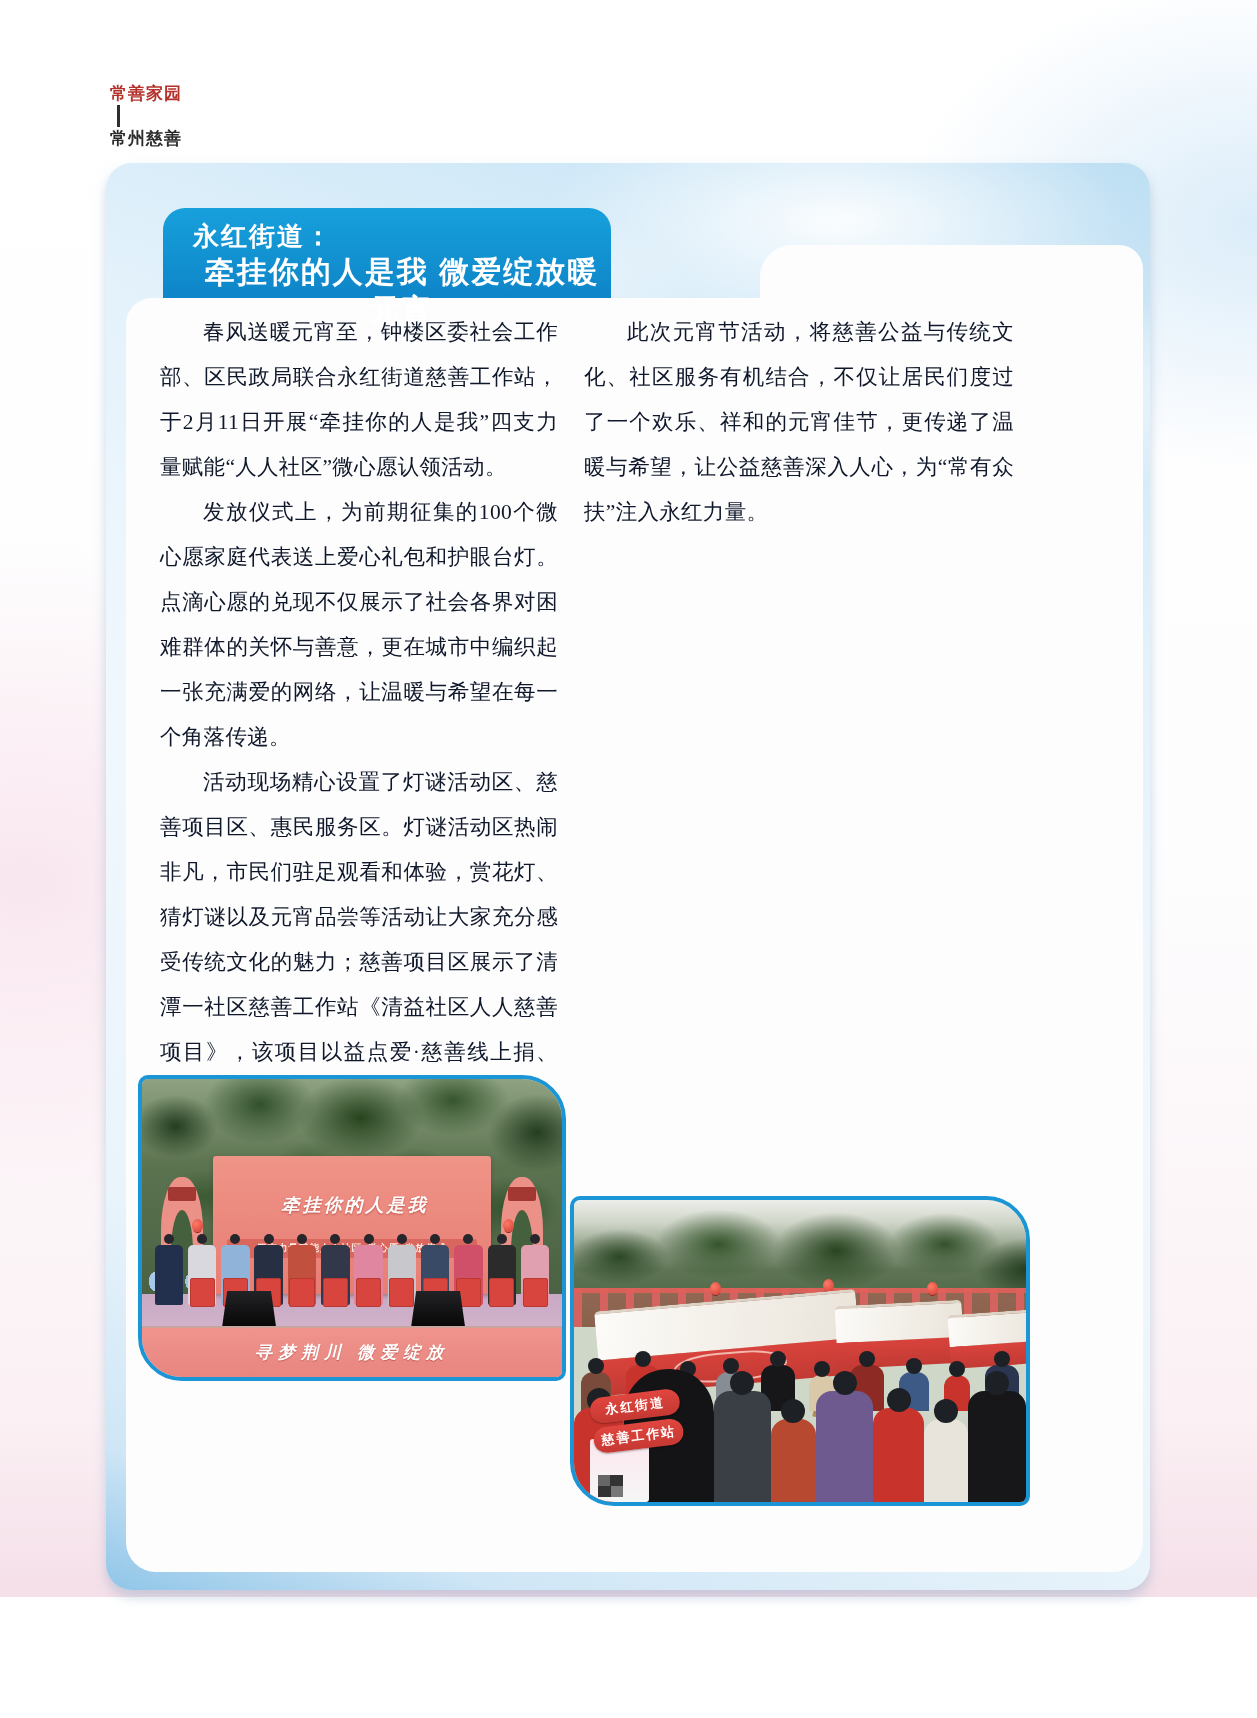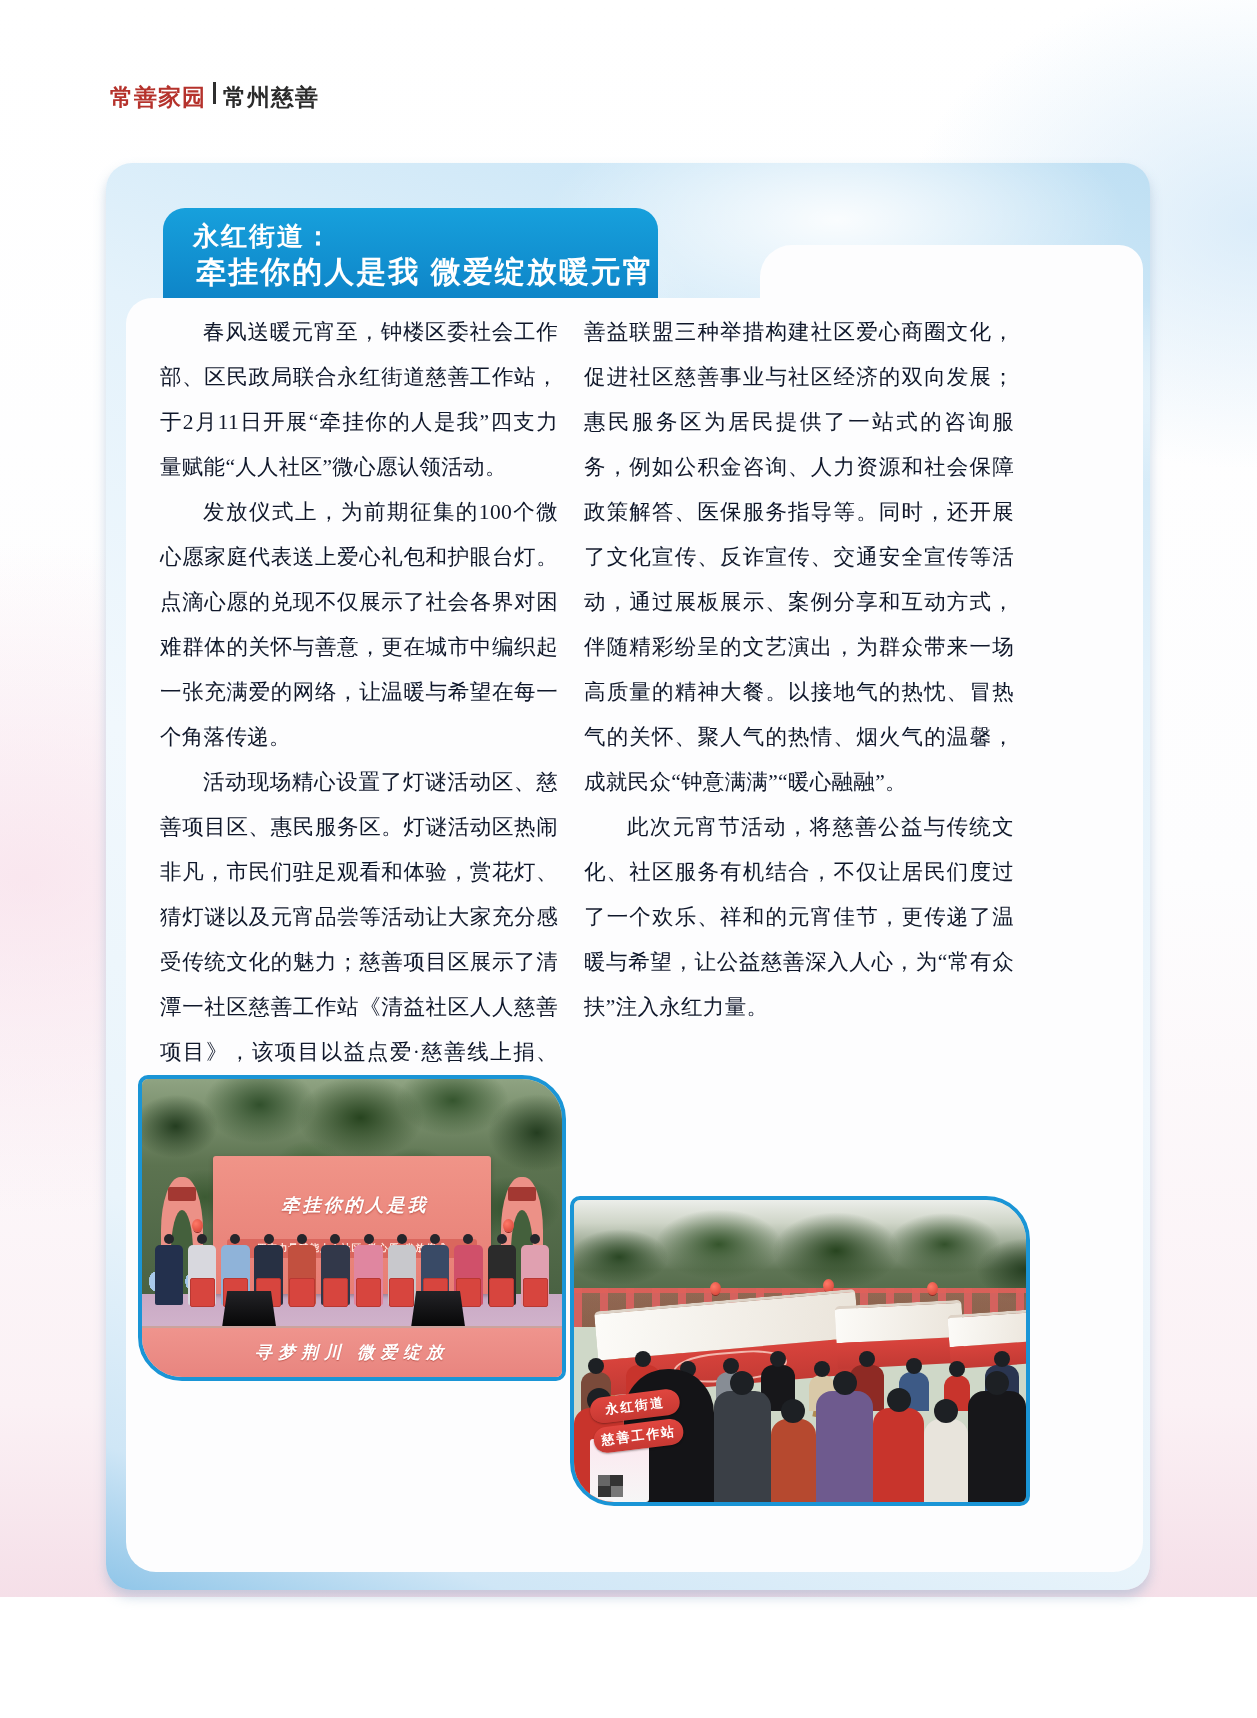--- a/index.html
+++ b/index.html
@@ -6,39 +6,39 @@
   .page{position:relative;width:1257px;height:1718px;background:#ffffff;overflow:hidden;
         font-family:"Liberation Sans",sans-serif;}
   .bg-wash{position:absolute;left:0;top:0;width:1257px;height:1597px;
     background:
       radial-gradient(55% 30% at 2% 55%, rgba(246,212,226,0.55), transparent 70%),
       radial-gradient(40% 22% at 100% 14%, rgba(210,232,248,0.8), transparent 70%),
       radial-gradient(50% 22% at 45% 100%, rgba(247,218,231,0.9), transparent 75%),
       linear-gradient(180deg, #ffffff 0%, #fdfdfe 55%, #fbf1f5 88%, #f5dfe8 100%);}
   
   .header{position:absolute;left:110px;top:82px;}
-  .brand{font-size:23px;font-weight:bold;color:#b5322c;letter-spacing:1px;display:flex;align-items:flex-start;}
+  .brand{font-size:17px;font-weight:bold;color:#b5322c;letter-spacing:1px;display:flex;align-items:flex-start;flex-direction:column;}
   .brand .divider{display:inline-block;width:3px;height:22px;background:#2e2e2e;margin:0 7px;}
   .brand .black{color:#2b2b2b;}
   .page-line{margin-top:7px;font-size:20px;color:#8b8b8b;letter-spacing:1.5px;}
   .page-line .gap{display:inline-block;width:26px;}
   
   .card{position:absolute;left:106px;top:163px;width:1044px;height:1427px;border-radius:26px;
     background:
       radial-gradient(40% 12% at 70% 4%, rgba(255,255,255,0.9), transparent 70%),
       radial-gradient(30% 9% at 35% 9%, rgba(255,255,255,0.8), transparent 70%),
       radial-gradient(45% 10% at 88% 16%, rgba(255,255,255,0.7), transparent 70%),
       linear-gradient(200deg, #bedff3 0%, #cde7f7 10%, #e4f2fb 28%, #f1f8fd 52%, #e9f4fb 78%, #cfe6f6 92%, #8fc5e8 100%);
     box-shadow:0 7px 12px rgba(140,170,200,0.45);}
   .panel-tab{position:absolute;left:760px;top:245px;width:383px;height:280px;background:#fdfdfe;
     border-radius:32px 24px 0 0;}
   .panel-main{position:absolute;left:126px;top:298px;width:1017px;height:1274px;background:#fdfdfe;
     border-radius:26px 0 30px 30px;}
   
-  .banner{position:absolute;left:163px;top:208px;width:495px;height:90px;border-radius:22px 22px 0 0;
+  .banner{position:absolute;left:163px;top:208px;width:448px;height:90px;border-radius:22px 22px 0 0;
     background:linear-gradient(180deg,#17a0dc 0%,#0e85c8 100%);color:#ffffff;padding:11px 0 0 30px;box-sizing:border-box;}
   .banner .l1{font-size:26px;font-weight:bold;letter-spacing:2px;line-height:34px;}
   .banner .l2{font-size:30px;font-weight:bold;letter-spacing:2px;line-height:38px;text-align:center;}
   
   .col{position:absolute;top:310px;}
   .col-left{left:160px;width:398px;}
   .col-right{left:584px;width:430px;}
   .col p{margin:0;font:21.5px/45px "Liberation Serif",serif;text-align:justify;color:#0f172a;letter-spacing:0.3px;}
   .col p.indent{text-indent:2em;}
   
@@ -154,21 +154,20 @@
     <div class="l1">永红街道：</div>
     <div class="l2">牵挂你的人是我  微爱绽放暖元宵</div>
   </div>
 
   <div class="col col-left">
     <p class="indent">春风送暖元宵至，钟楼区委社会工作部、区民政局联合永红街道慈善工作站，于2月11日开展“牵挂你的人是我”四支力量赋能“人人社区”微心愿认领活动。</p>
     <p class="indent">发放仪式上，为前期征集的100个微心愿家庭代表送上爱心礼包和护眼台灯。点滴心愿的兑现不仅展示了社会各界对困难群体的关怀与善意，更在城市中编织起一张充满爱的网络，让温暖与希望在每一个角落传递。</p>
     <p class="indent">活动现场精心设置了灯谜活动区、慈善项目区、惠民服务区。灯谜活动区热闹非凡，市民们驻足观看和体验，赏花灯、猜灯谜以及元宵品尝等活动让大家充分感受传统文化的魅力；慈善项目区展示了清潭一社区慈善工作站《清益社区人人慈善项目》，该项目以益点爱·慈善线上捐、益平台·慈善微心愿、益商圈·慈</p>
   </div>
   <div class="col col-right">
-    <p>善益联盟三种举措构建社区爱心商圈文化，促进社区慈善事业与社区经济的双向发展；惠民服务区为居民提供了一站式的咨询服务，例如公积金咨询、人力资源和社会保障政策解答、医保服务指导等。同时，还开展了文化宣传、反诈宣传、交通安全宣传等活动，通过展板展示、案例分享和互动方式，伴随精彩纷呈的文艺演出，为群众带来一场高质量的精神大餐。以接地气的热忱、冒热气的关怀、聚人气的热情、烟火气的温馨，成就民众“钟意满满”“暖心融融”。</p>
     <p class="indent">此次元宵节活动，将慈善公益与传统文化、社区服务有机结合，不仅让居民们度过了一个欢乐、祥和的元宵佳节，更传递了温暖与希望，让公益慈善深入人心，为“常有众扶”注入永红力量。</p>
   </div>
 
   <div class="photo photo-l">
     <div class="abs pl-trees"></div>
     <div class="abs pl-floor"></div>
     <div class="abs pl-gate gate-left"></div>
     <div class="abs pl-gate gate-right"></div>
     <div class="abs lantern" style="left:12%;top:47%;"></div>
     <div class="abs lantern" style="left:26%;top:51%;"></div>

